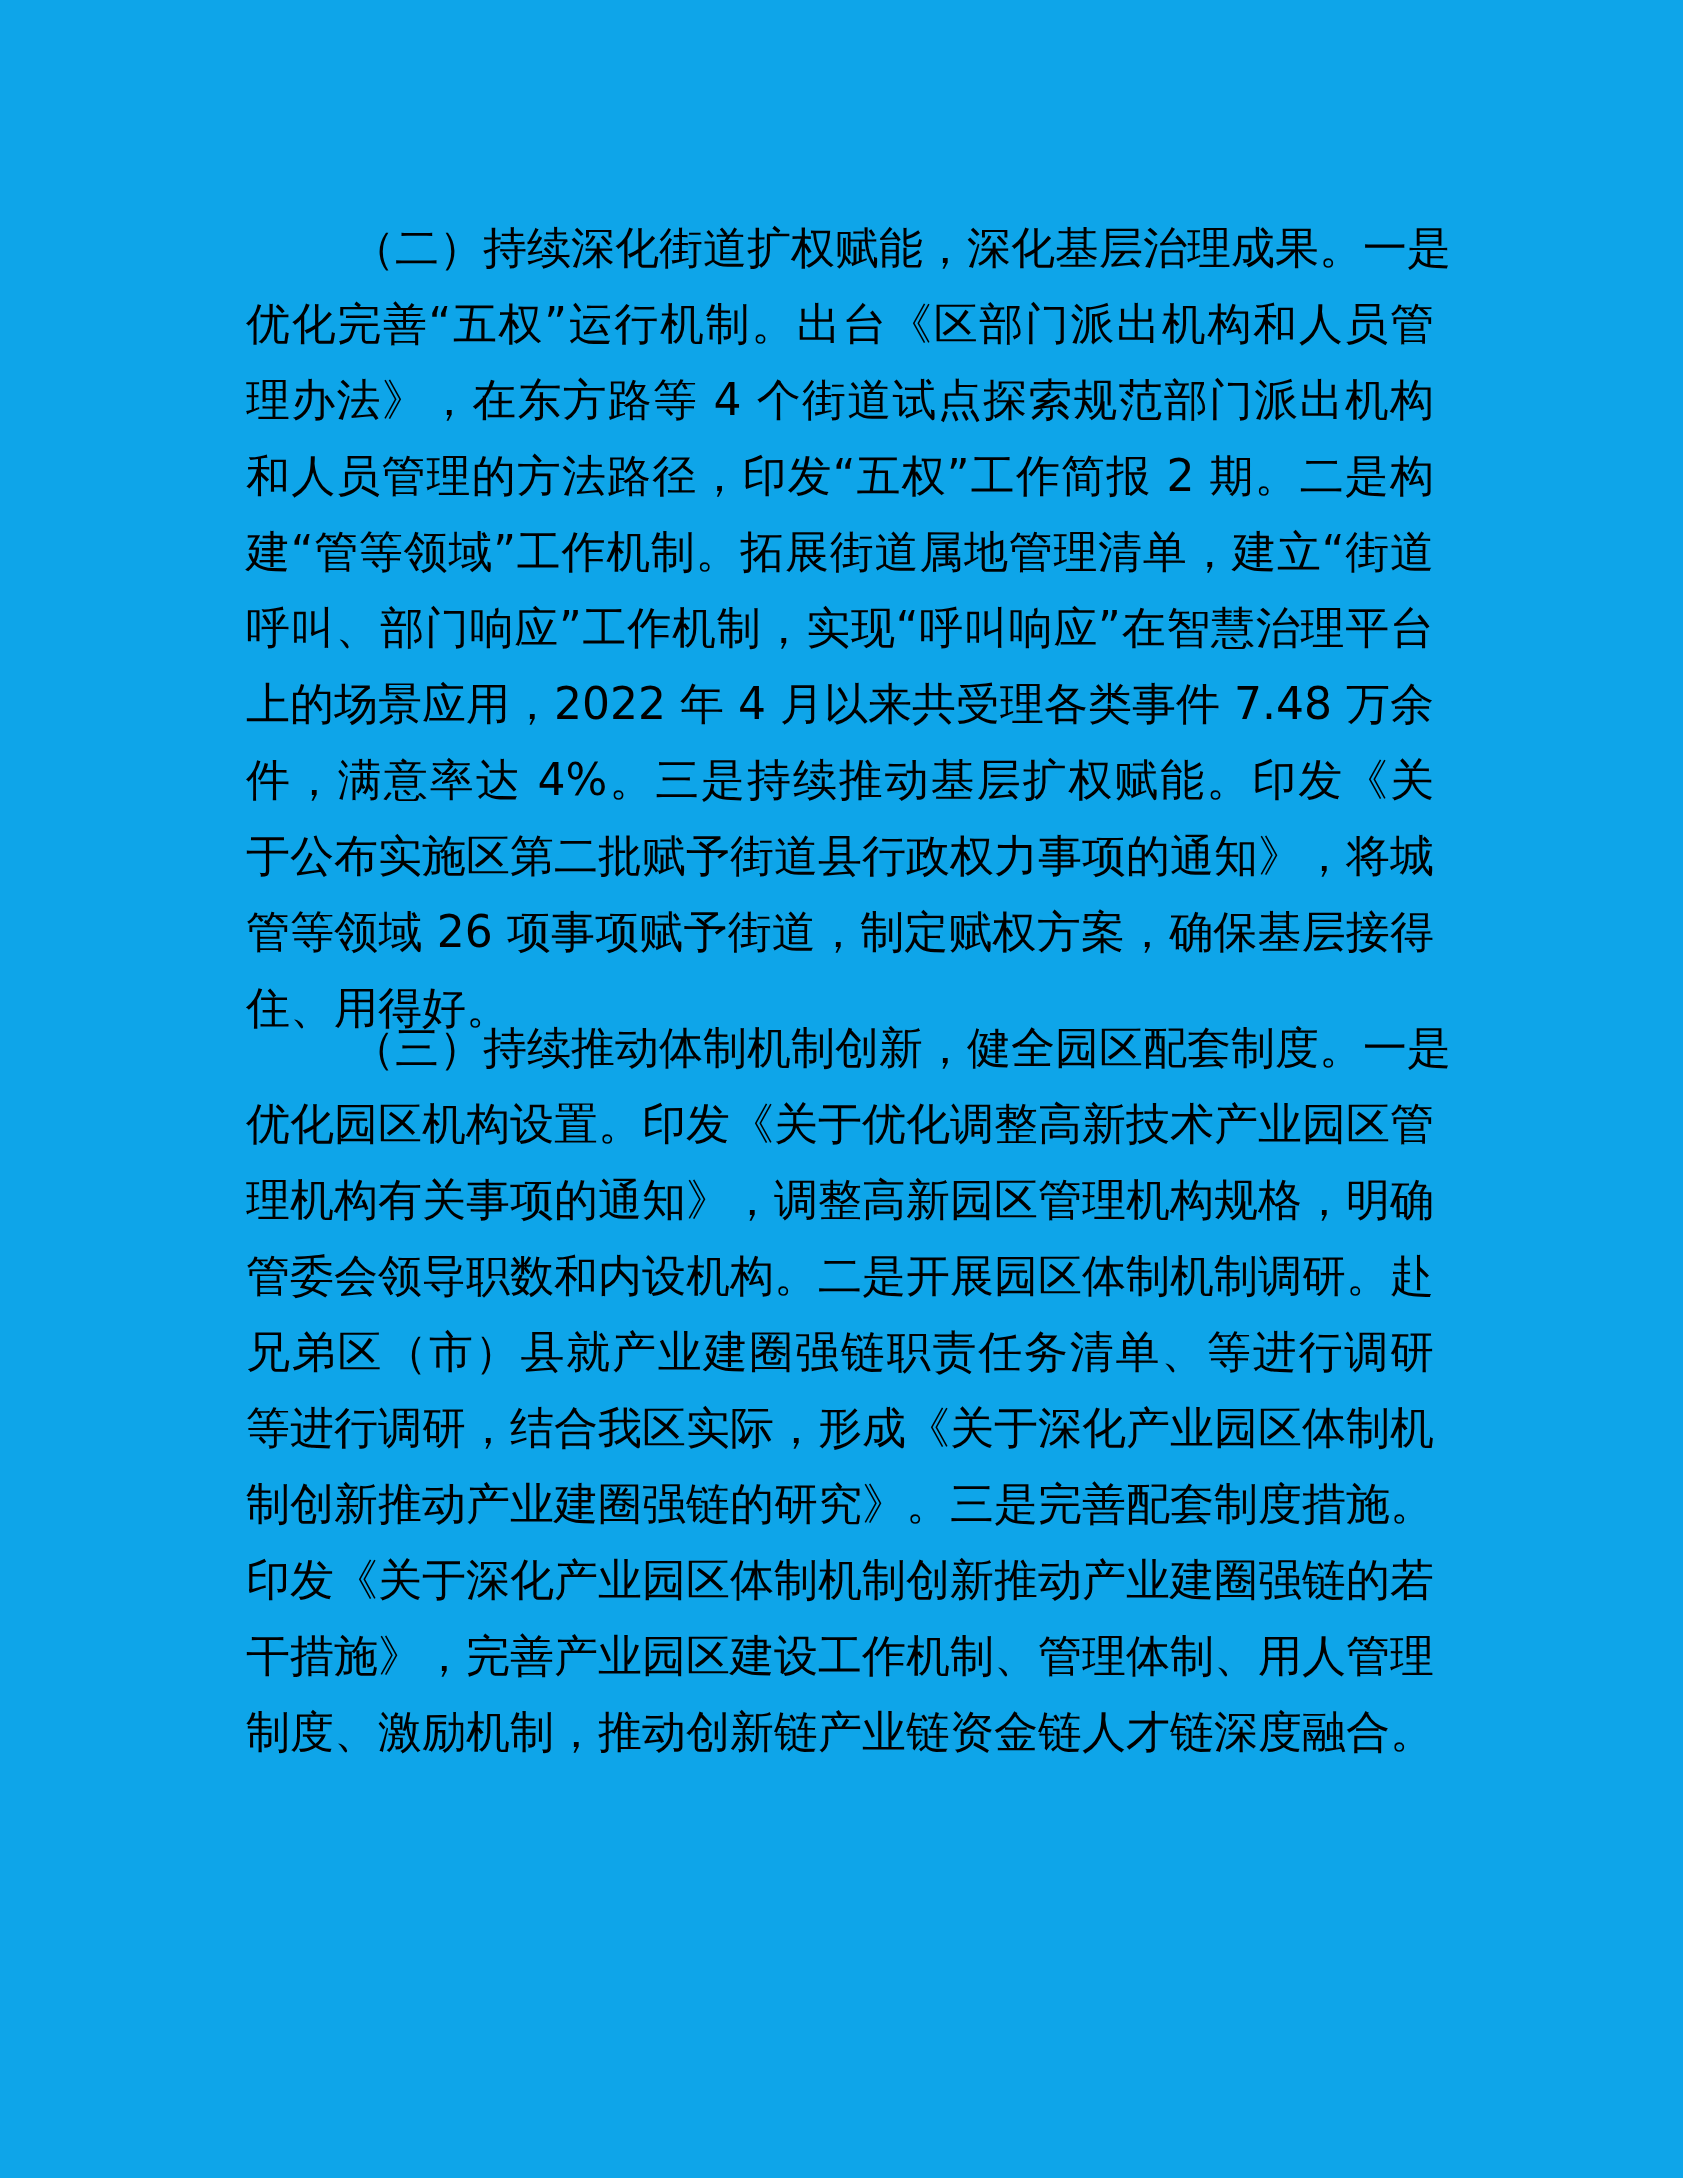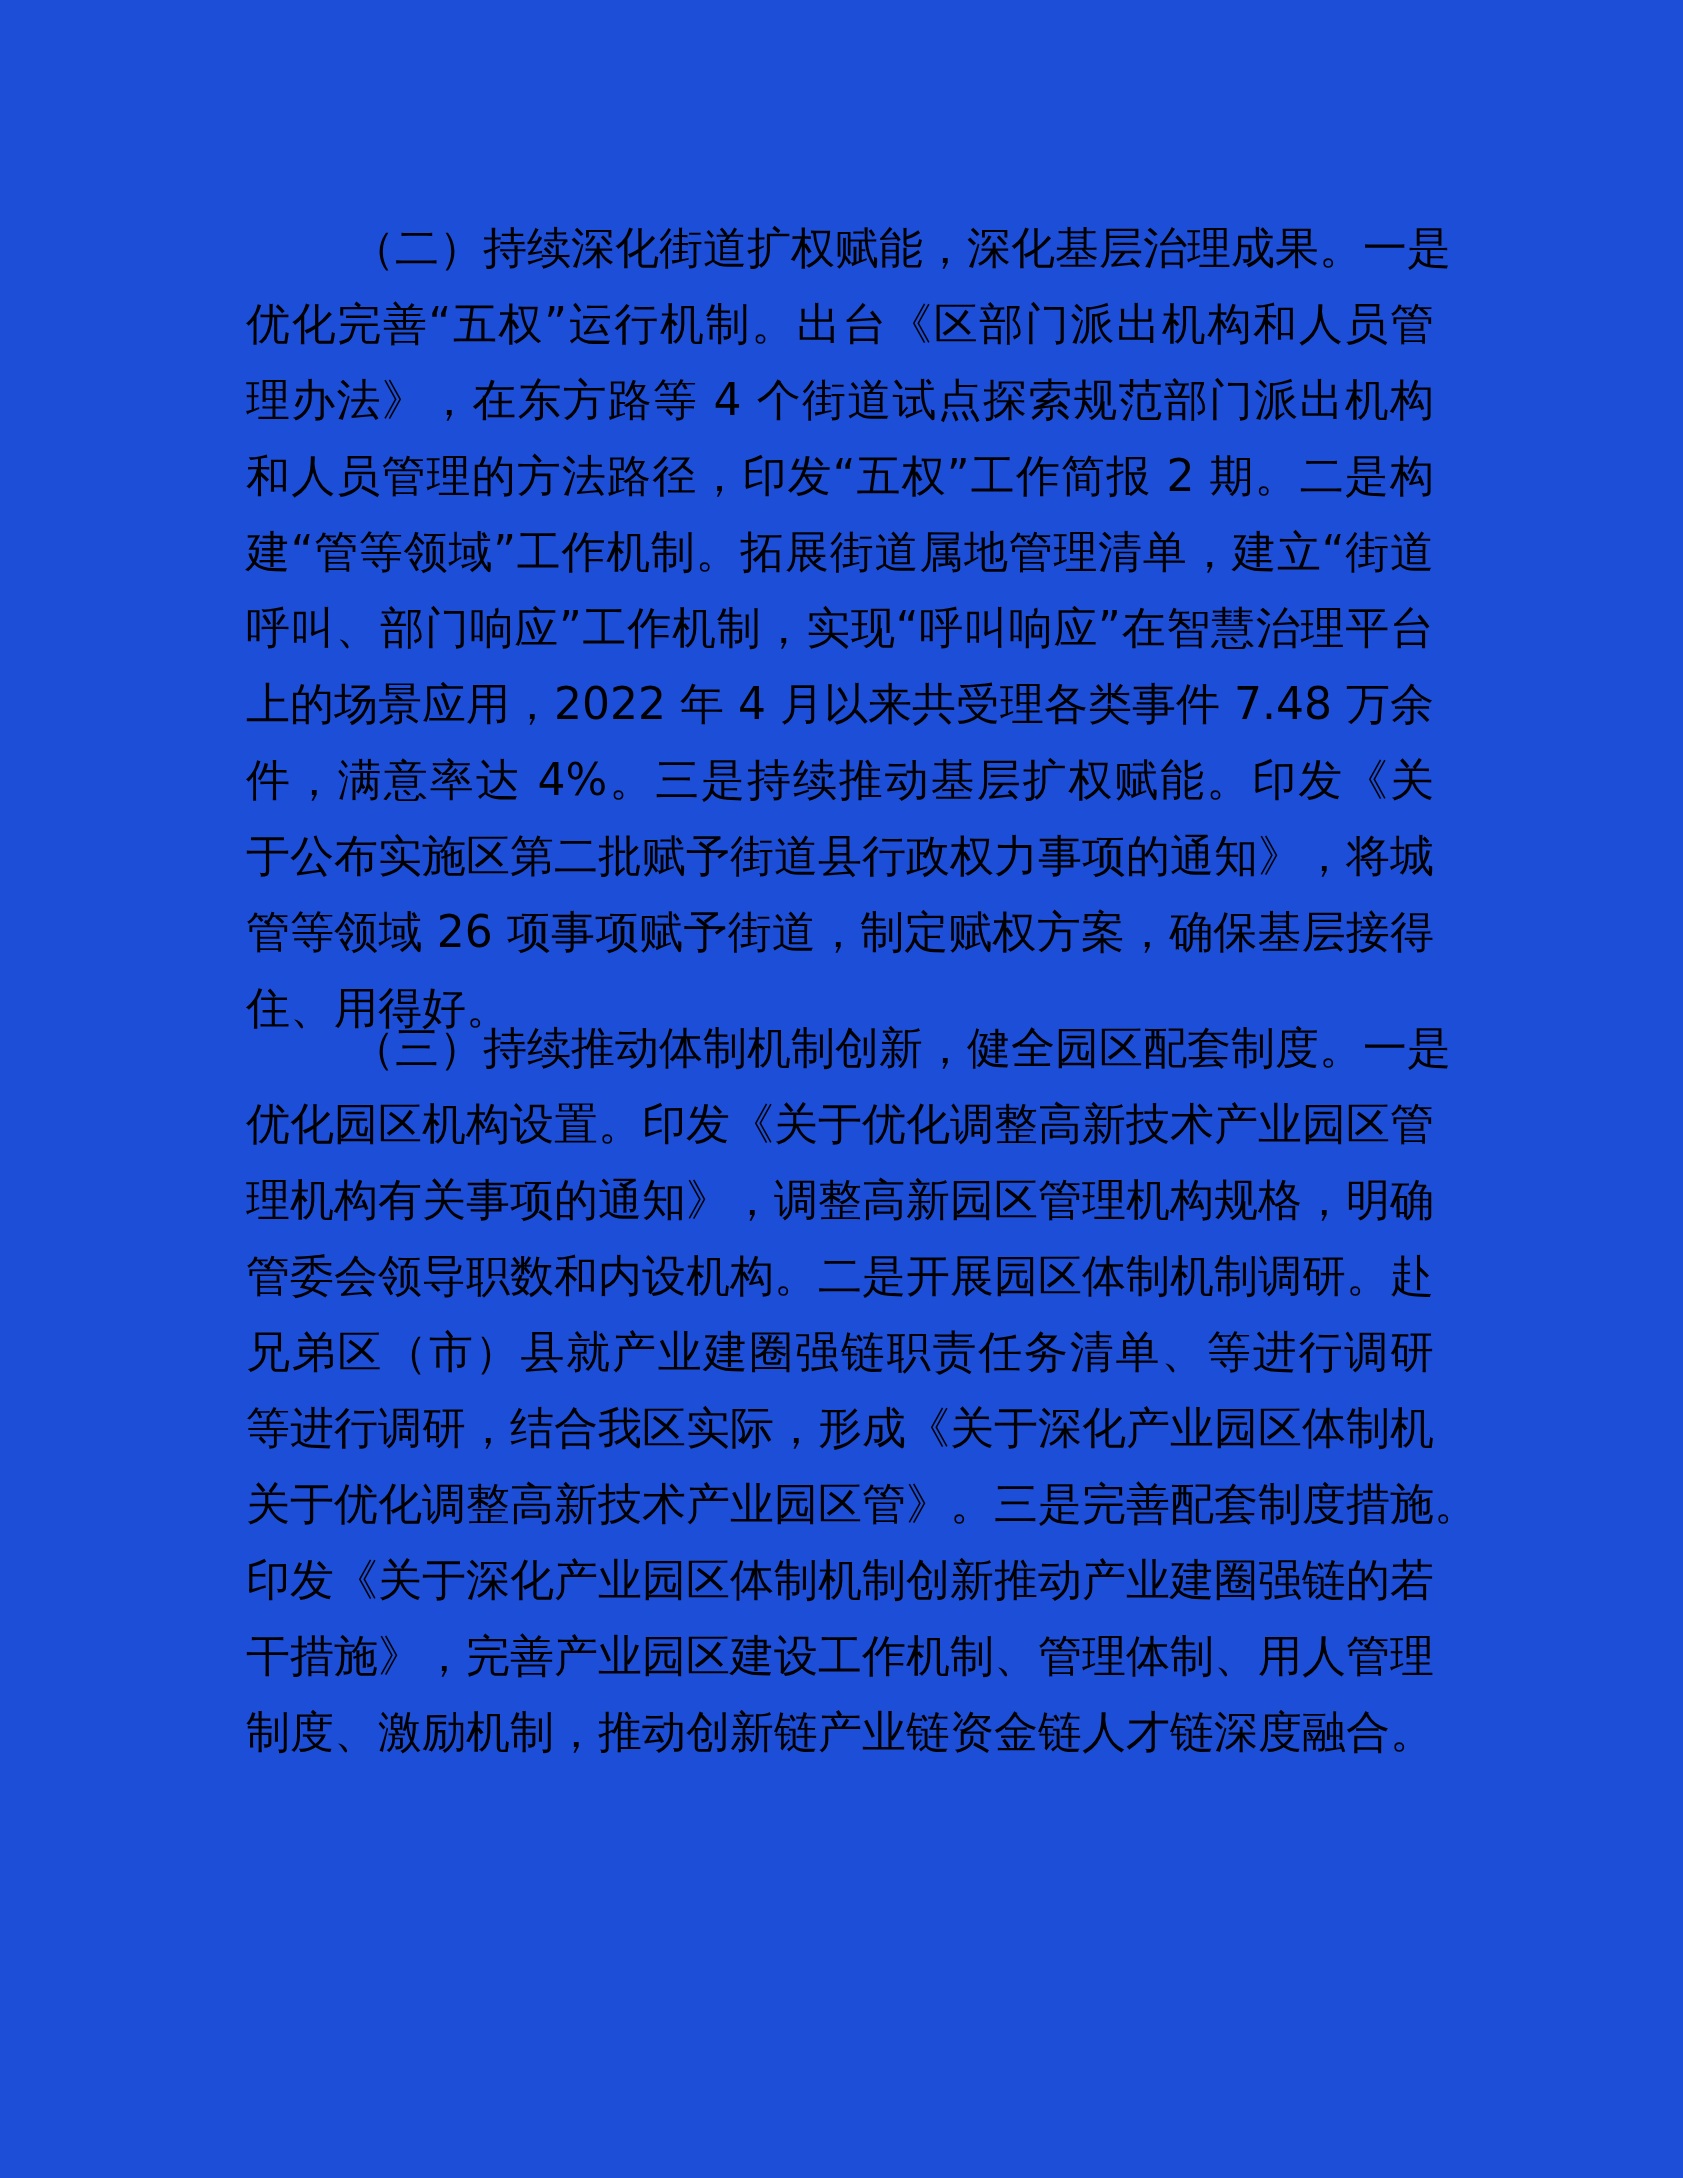--- a/index.html
+++ b/index.html
@@ -14,21 +14,21 @@
       overflow: hidden;
       font-family: "DejaVu Sans", sans-serif;
       color: #000000;
     }
     .page {
       position: absolute;
       left: 0;
       top: 0;
       width: 1683px;
       height: 2178px;
-      background: #1d4ed8;
+      background: #0ea5e9;
     }
     .paragraph {
       position: absolute;
       left: 246px;
       width: 1188px;
     }
     .line {
       display: block;
       height: 76px;
       line-height: 76px;
@@ -66,20 +66,20 @@
     <span class="line last">住、用得好。</span>
   </div>
 
   <div class="paragraph" id="para-3">
     <span class="line indent">（三）持续推动体制机制创新，健全园区配套制度。一是</span>
     <span class="line">优化园区机构设置。印发《关于优化调整高新技术产业园区管</span>
     <span class="line">理机构有关事项的通知》，调整高新园区管理机构规格，明确</span>
     <span class="line">管委会领导职数和内设机构。二是开展园区体制机制调研。赴</span>
     <span class="line">兄弟区（市）县就产业建圈强链职责任务清单、等进行调研</span>
     <span class="line">等进行调研，结合我区实际，形成《关于深化产业园区体制机</span>
-    <span class="line">关于优化调整高新技术产业园区管》。三是完善配套制度措施。</span>
+    <span class="line">制创新推动产业建圈强链的研究》。三是完善配套制度措施。</span>
     <span class="line">印发《关于深化产业园区体制机制创新推动产业建圈强链的若</span>
     <span class="line">干措施》，完善产业园区建设工作机制、管理体制、用人管理</span>
     <span class="line last">制度、激励机制，推动创新链产业链资金链人才链深度融合。</span>
   </div>
 
 </div>
 
 
 </body></html>

